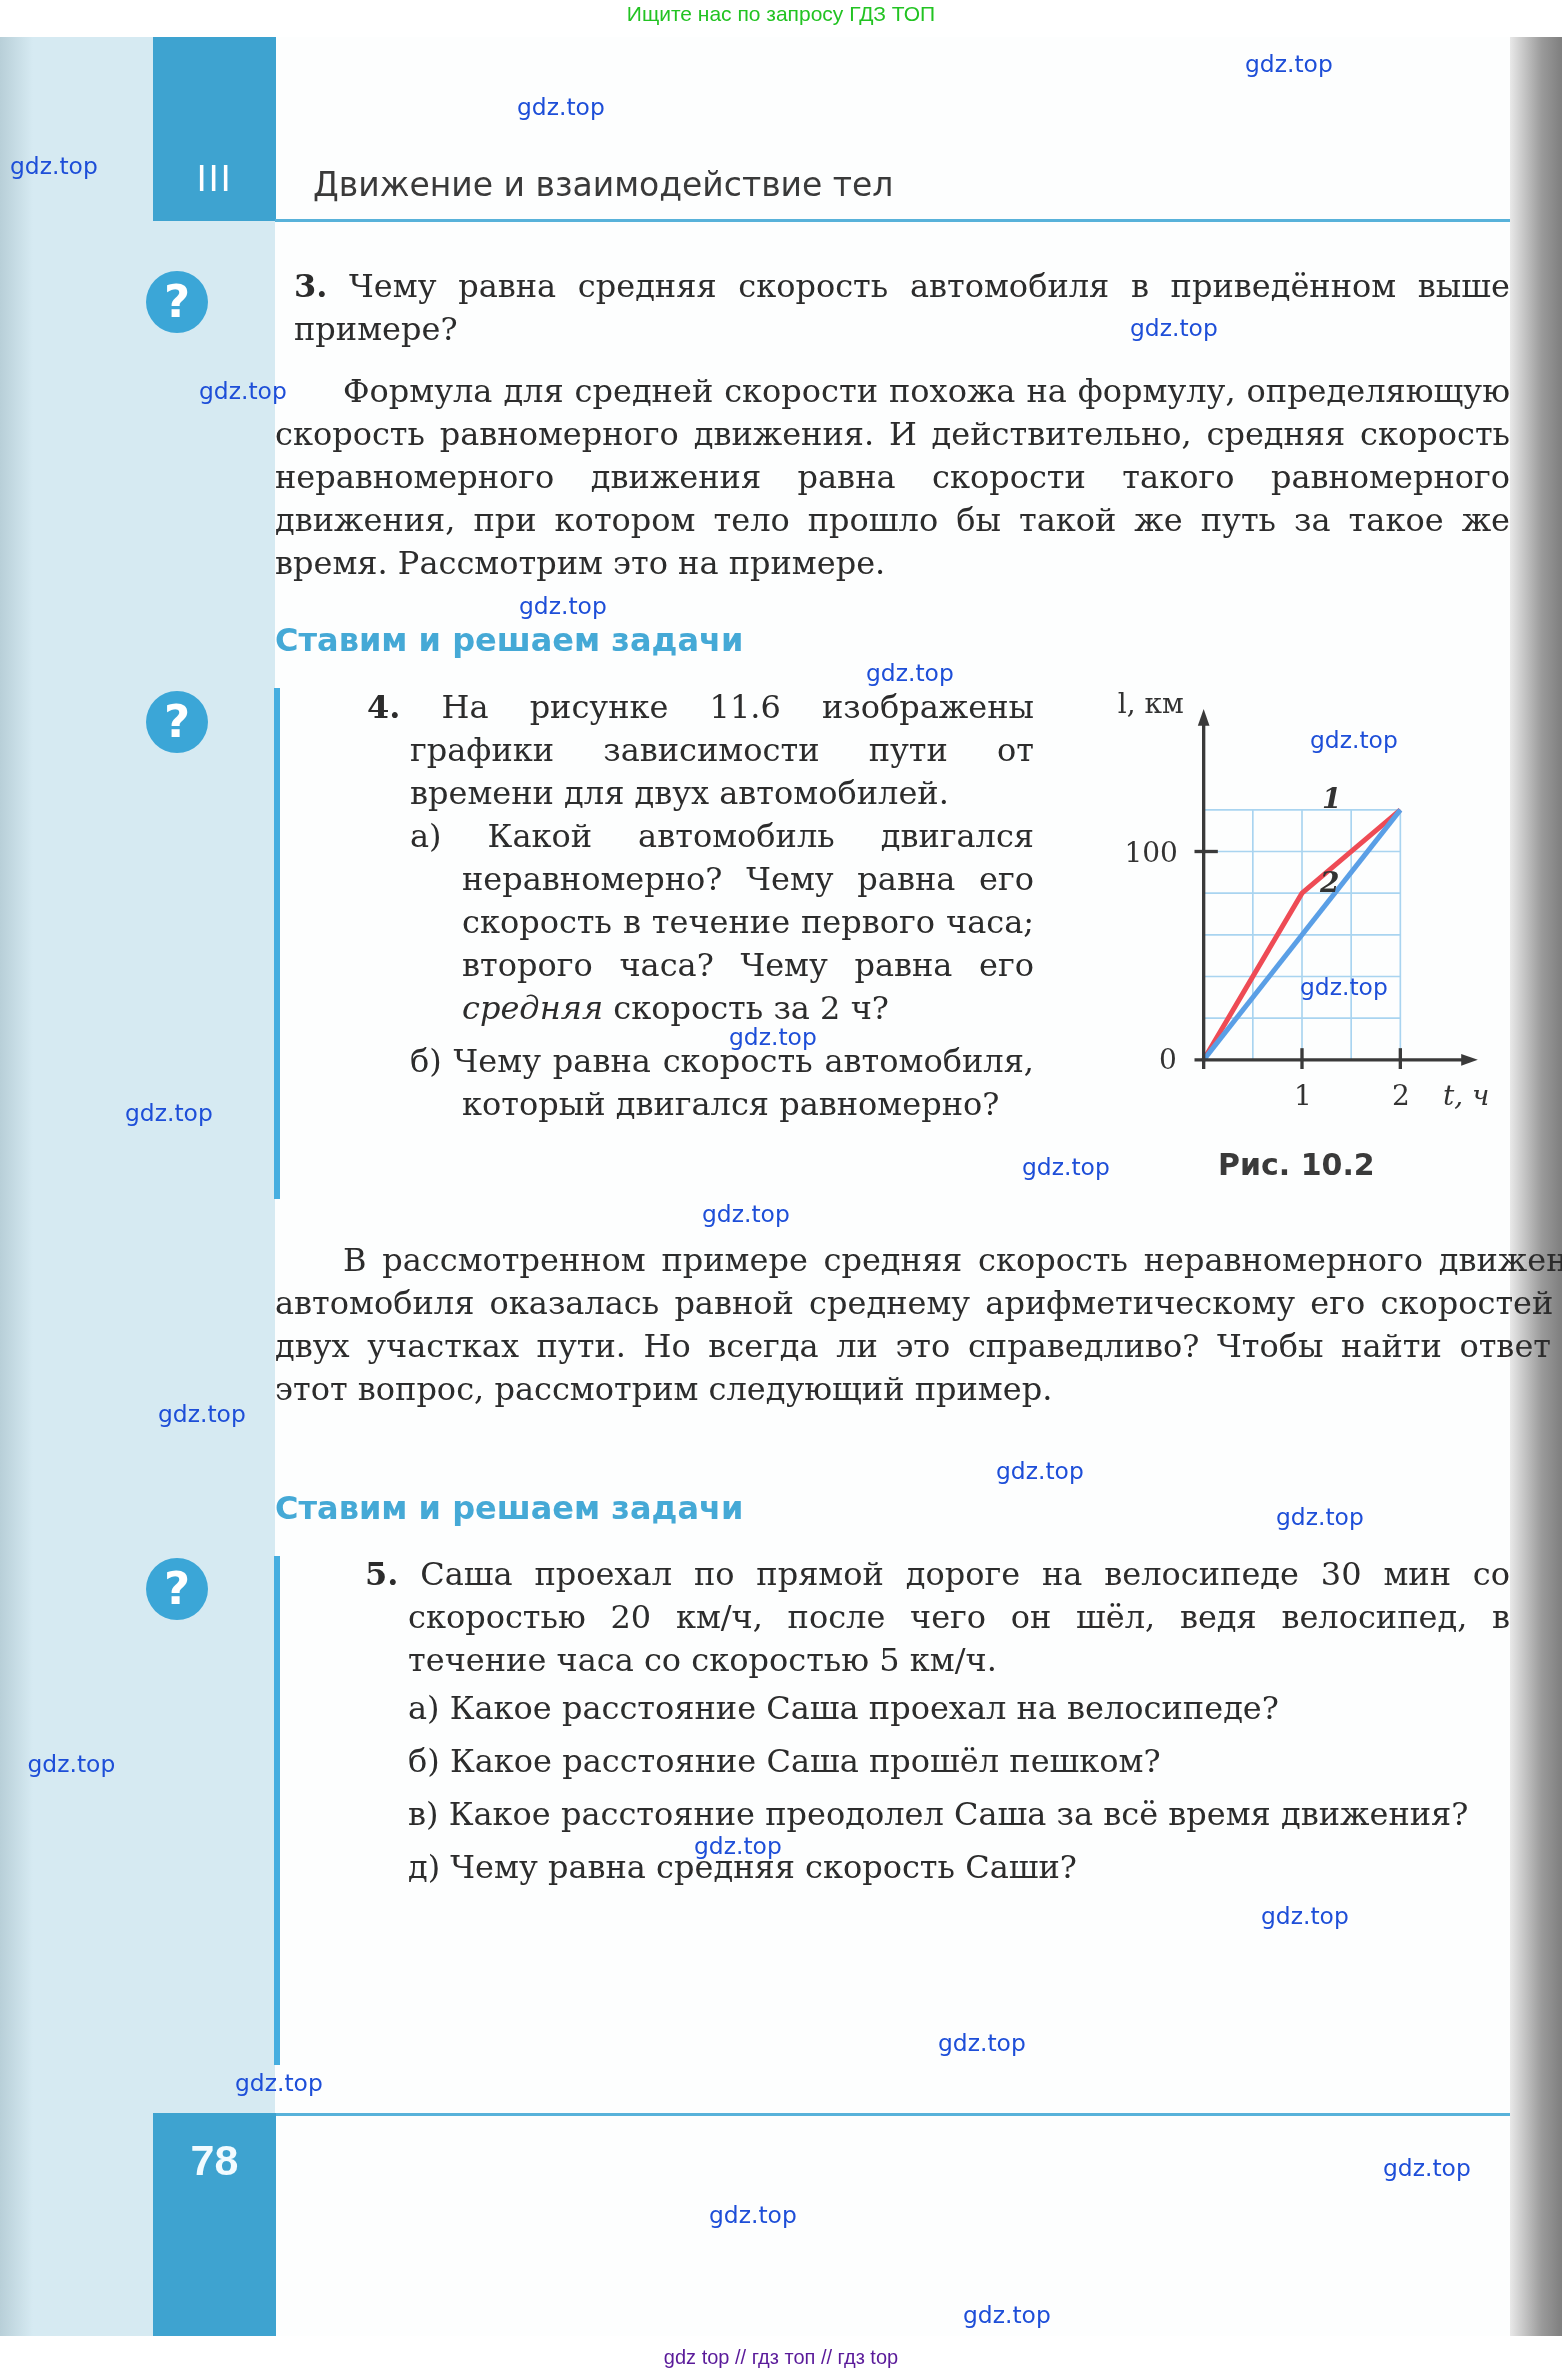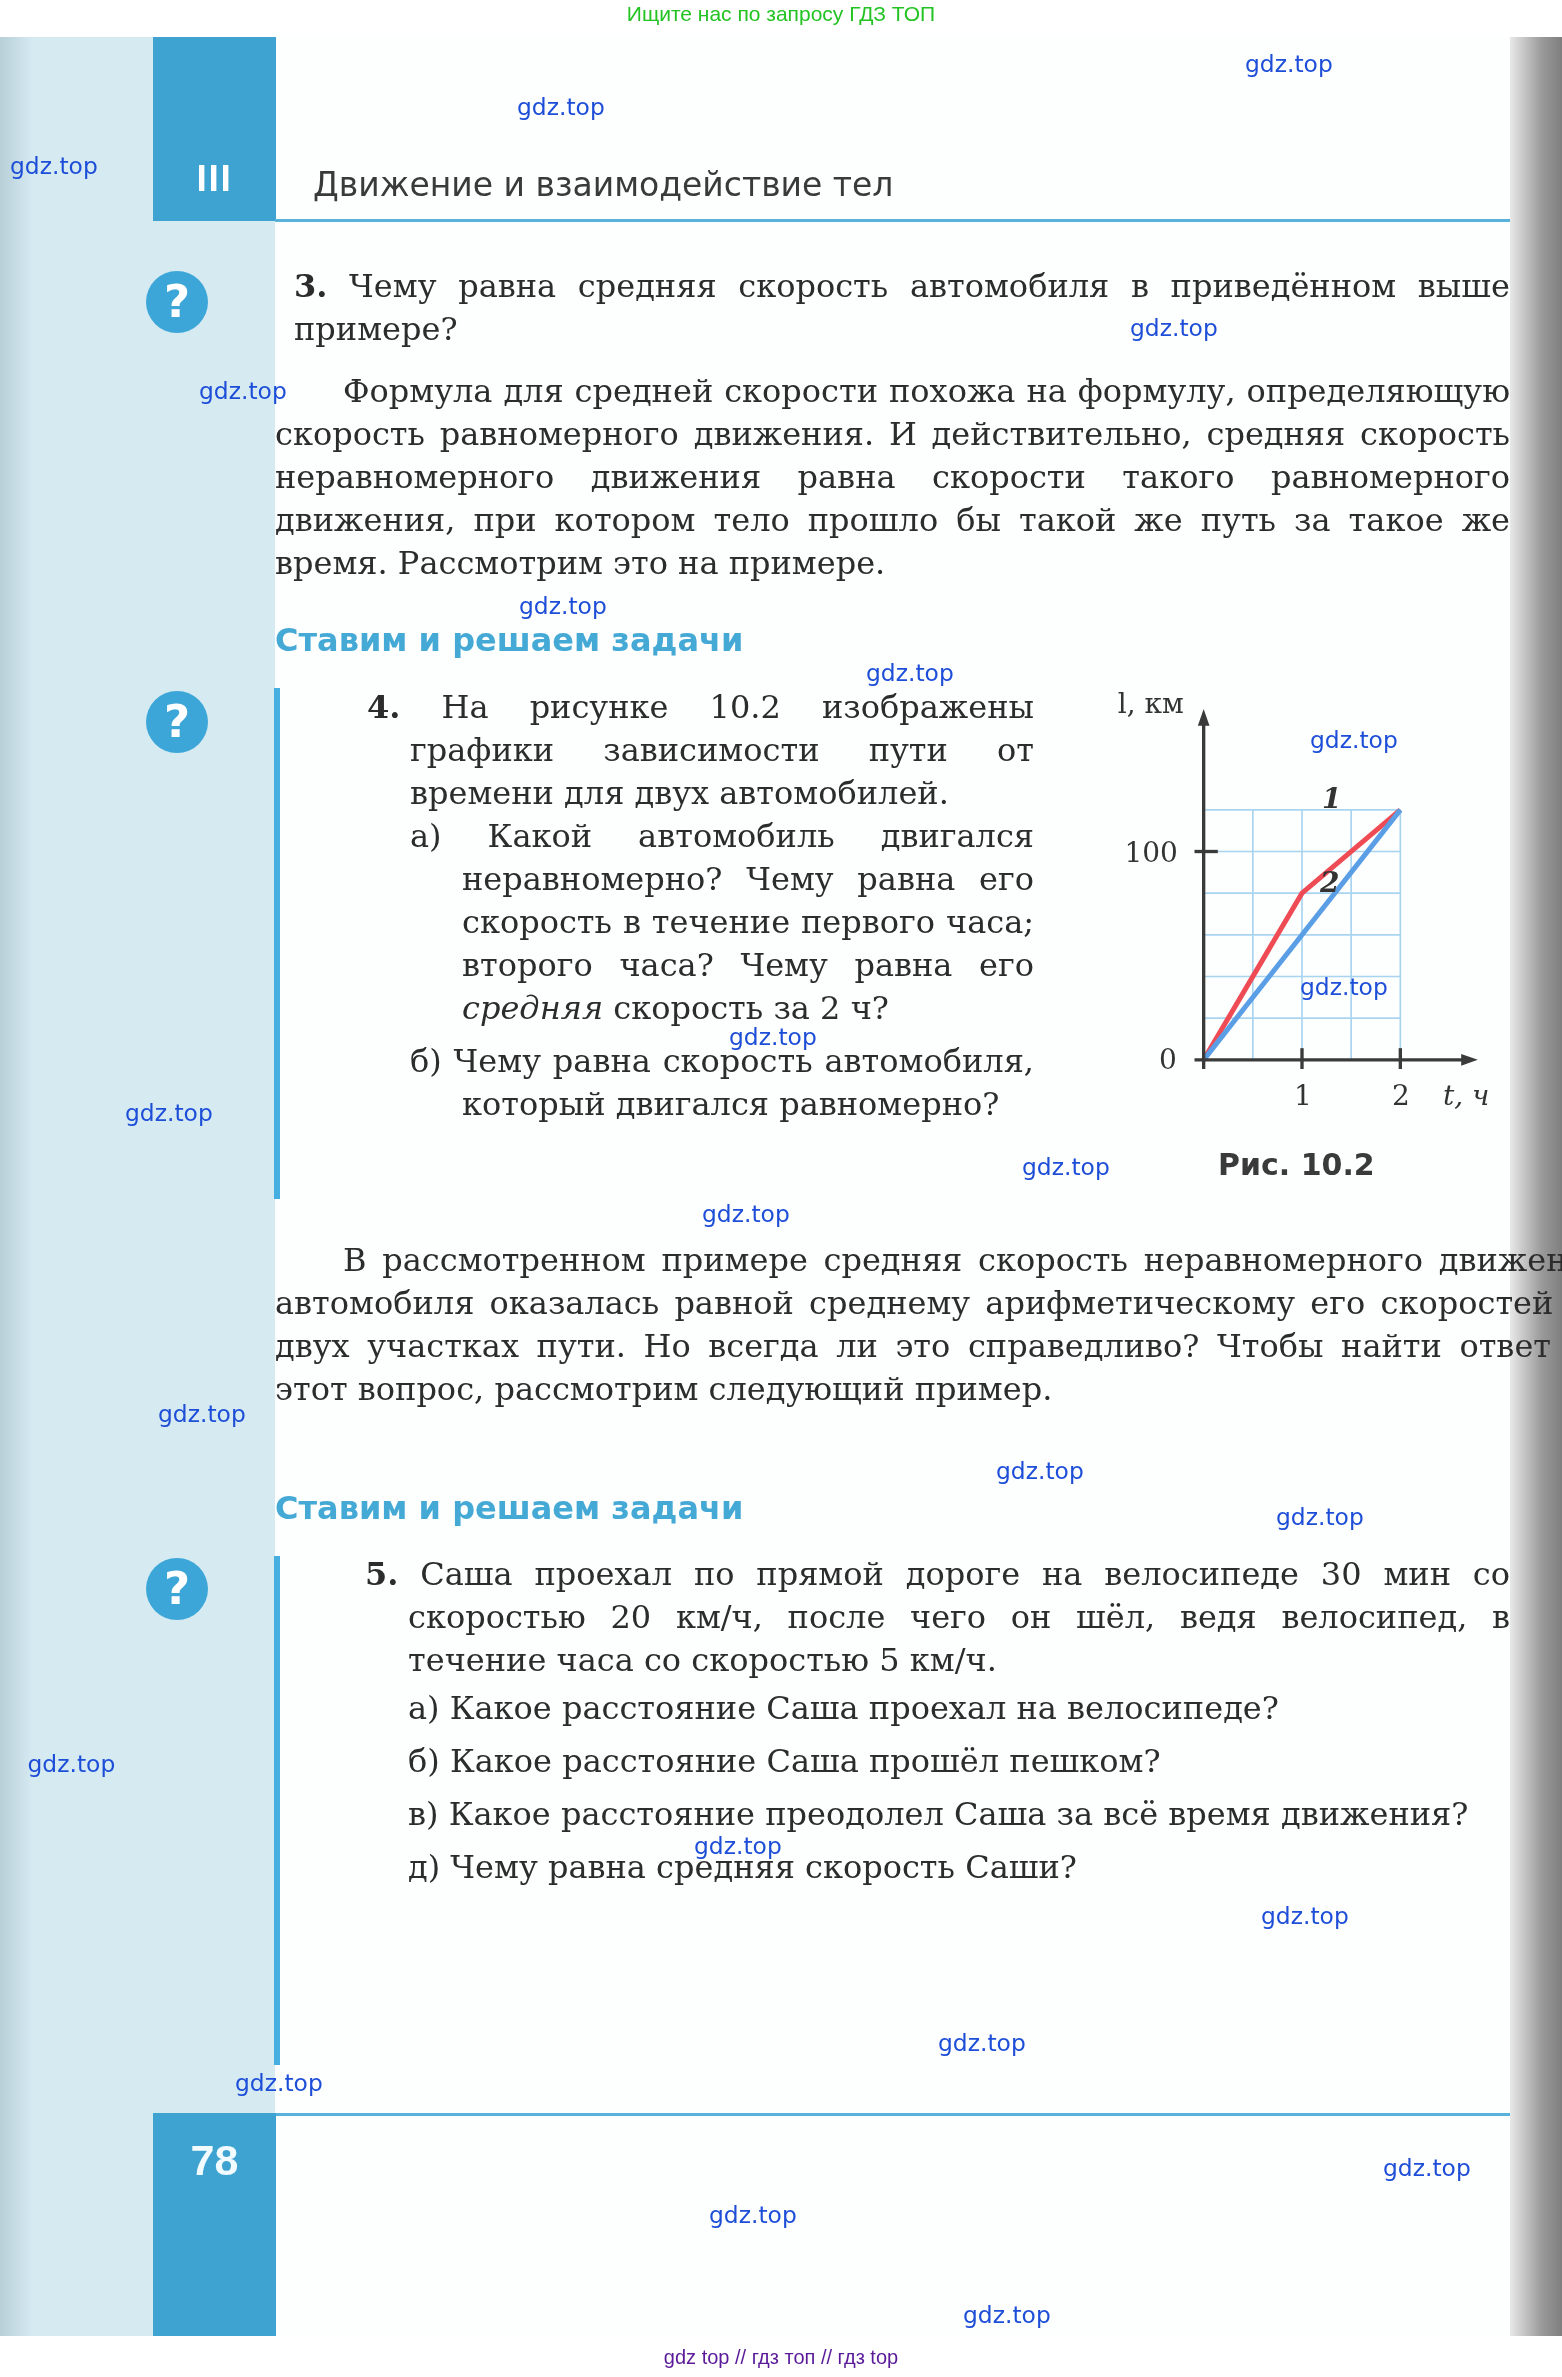--- a/index.html
+++ b/index.html
@@ -4,21 +4,21 @@
 <style>
   html, body { margin:0; padding:0; }
   body { width:1562px; height:2377px; position:relative; background:#ffffff; overflow:hidden; font-family:"DejaVu Serif", serif; color:#2a2a2a; }
   .abs { position:absolute; }
   .top-banner { top:1.7px; left:0; width:1562px; text-align:center; font-family:"Liberation Sans", sans-serif; font-size:21px; color:#22c322; }
   .bottom-banner { top:2346px; left:0; width:1562px; text-align:center; font-family:"Liberation Sans", sans-serif; font-size:20px; color:#5a1a9a; }
   .page { top:37px; left:0; width:1562px; height:2299px; background:#fdfefe; }
   .left-strip { top:37px; left:0; width:275px; height:2299px; background:#d6eaf2; }
   .left-strip-shade { top:37px; left:0; width:33px; height:2299px; background:linear-gradient(90deg,#b8cfd8,#d6eaf2); }
   .chapter-tab { top:37px; left:153px; width:123px; height:184px; background:#3ea3d0; }
-  .chapter-num { top:158px; left:153px; width:123px; text-align:center; font-family:"Liberation Sans", sans-serif; font-weight:bold; font-size:37px; color:#ffffff; letter-spacing:1.7px; }
+  .chapter-num { top:158px; left:153px; width:123px; text-align:center; font-family:"Liberation Sans", sans-serif; font-weight:normal; font-size:37px; color:#ffffff; letter-spacing:1.7px; }
   .header-title { top:165px; left:313px; font-family:"DejaVu Sans", sans-serif; font-size:33px; color:#3a3a3a; }
   .header-line { top:219px; left:275px; width:1235px; height:3.3px; background:#58b2da; }
   .right-edge { top:37px; left:1510px; width:53px; height:2299px; background:linear-gradient(90deg,#e8e8e8,#9a9a9a 60%,#7d7d7d); }
   .qicon { width:62px; height:62px; border-radius:50%; background:#3ba6d7; color:#fff; font-family:"DejaVu Sans", sans-serif; font-weight:bold; font-size:45px; line-height:62px; text-align:center; }
   .text { font-size:32px; line-height:43px; text-align:justify; color:#2c2c2c; }
   .text .num { font-weight:bold; }
   .section-heading { font-family:"DejaVu Sans", sans-serif; font-weight:bold; font-size:32px; color:#45a9d6; }
   .vbar { width:5.8px; background:#46aee0; }
   .sub { padding-left:52px; text-indent:-52px; }
   .footer-line { top:2113px; left:275px; width:1235px; height:3.3px; background:#58b2da; }
@@ -51,21 +51,21 @@
 
 <div class="abs text" style="top:370px;left:275px;width:1235px;text-indent:68px;">Формула для средней скорости похожа на формулу, определяющую скорость равномерного движения. И действительно, средняя скорость неравномерного движения равна скорости такого равномерного движения, при котором тело прошло бы такой же путь за такое же время. Рассмотрим это на примере.</div>
 
 <div class="abs section-heading" style="top:621px;left:275px;">Ставим и решаем задачи</div>
 
 <div class="abs qicon" style="top:691px;left:146px;">?</div>
 <div class="abs vbar" style="top:688px;left:274px;height:511px;"></div>
 <div class="abs text" style="top:686px;left:367px;width:667px;">
   <div style="padding-left:43px;text-indent:-43px;">
     <span class="num">4.</span>
-    <span>На рисунке 10.2 изображены графики зависимости пути от времени для двух автомобилей.</span>
+    <span>На рисунке 11.6 изображены графики зависимости пути от времени для двух автомобилей.</span>
   </div>
   <div class="sub" style="margin-left:43px;">
     <span>а)</span>
     <span>Какой автомобиль двигался неравномерно? Чему равна его скорость в течение первого часа; второго часа? Чему равна его </span><em>средняя</em><span> скорость за 2 ч?</span>
   </div>
   <div class="sub" style="margin-left:43px;margin-top:10px;">
     <span>б)</span>
     <span>Чему равна скорость автомобиля, который двигался равномерно?</span>
   </div>
 </div>

